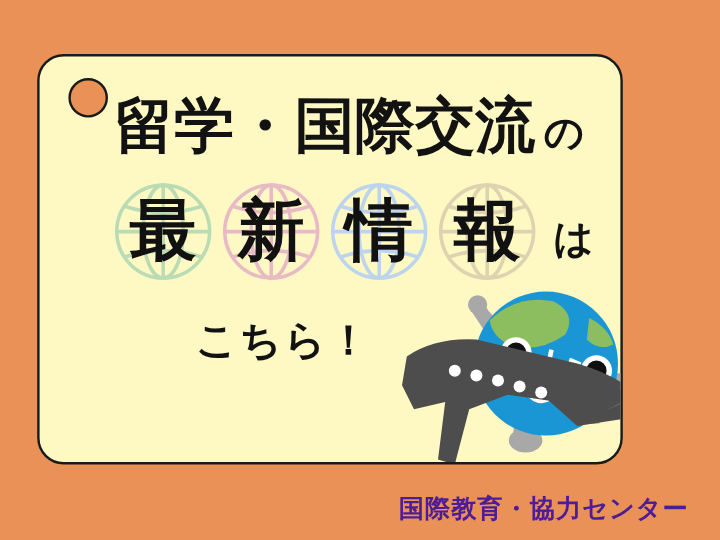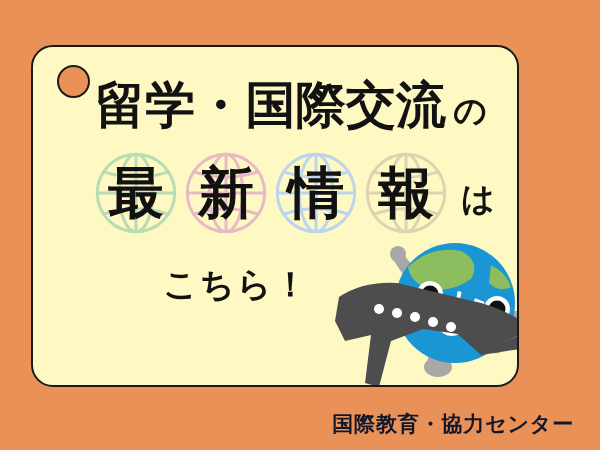--- a/index.html
+++ b/index.html
@@ -105,21 +105,21 @@
     position:absolute;
     left:298px; top:190px;
     width:240px; height:152px;
   }
   #mascot-scene svg { display:block; width:100%; height:100%; }
 
   
   #footer-label {
     position:absolute;
     right:26px; bottom:12px;
-    color:#0f172a;
+    color:#4c1d95;
     font-size:21px;
     font-weight:700;
     letter-spacing:0.04em;
     white-space:nowrap;
   }
 </style>
 </head>
 <body>
 
 <div id="banner">

